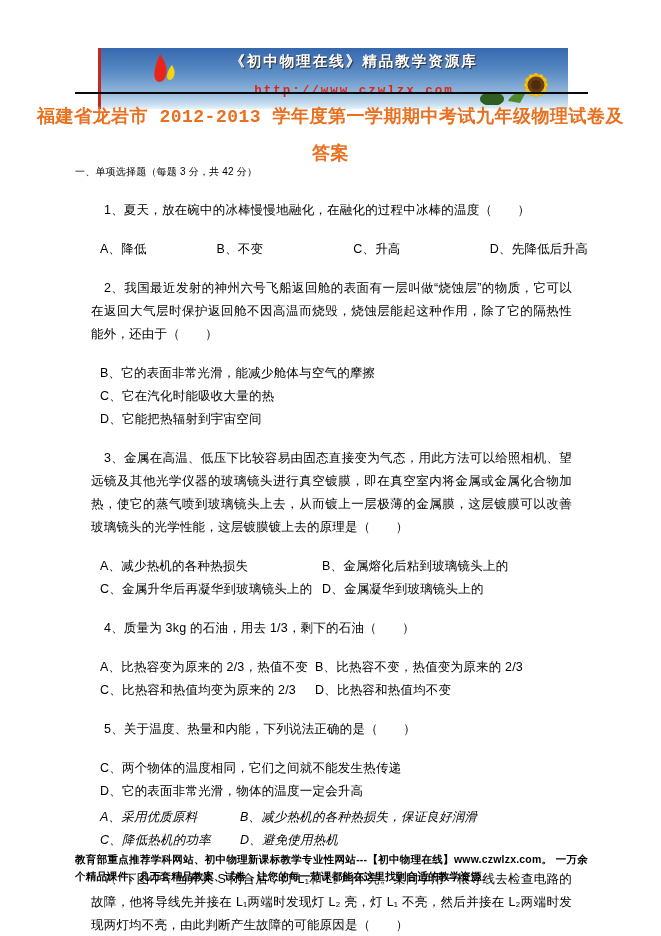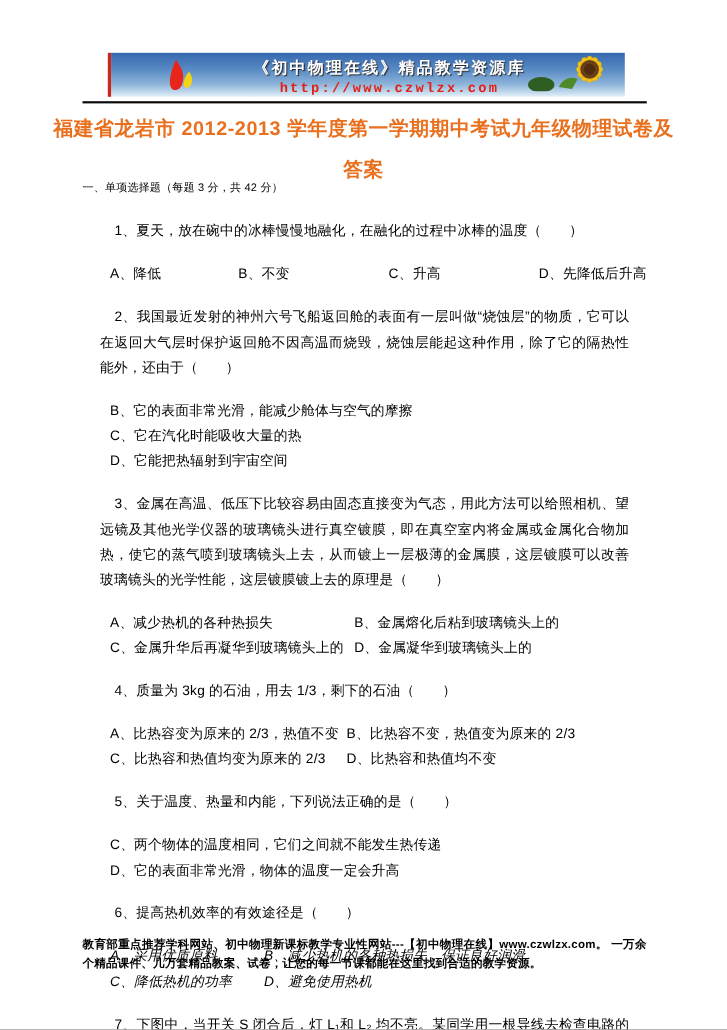--- a/index.html
+++ b/index.html
@@ -5,44 +5,44 @@
   html,body { margin:0; padding:0; background:#888; }
   .page {
     position:relative; width:661px; height:936px; margin:0 auto;
     background:#ffffff; overflow:hidden;
     font-family:"Liberation Sans","DejaVu Sans",sans-serif;
     color:#000;
   }
 
   
   .banner {
-    position:absolute; left:98px; top:48px; width:467px; height:40px;
+    position:absolute; left:98px; top:48px; width:467px; height:61px;
     background:linear-gradient(180deg,#3668af 0%,#5a8cc5 40%,#8fb5da 72%,#cfe2f1 94%,#e8f2fa 100%);
     border-left:3px solid #c8281c; overflow:hidden;
   }
   .banner-text { position:absolute; left:118px; top:4px; width:270px; text-align:center; }
   .banner-title {
     color:#ffffff; font-weight:bold; font-size:14.5px; letter-spacing:2px;
     text-shadow:1px 1px 1px #2a2a2a; white-space:nowrap;
   }
   .banner-url {
-    margin-top:3px; color:#e32017; font-weight:bold; font-size:12.5px;
+    margin-top:13px; color:#e32017; font-weight:bold; font-size:12.5px;
     font-family:"Liberation Mono","DejaVu Sans Mono",monospace; letter-spacing:2px; white-space:nowrap;
   }
   .logo { position:absolute; left:44px; top:5px; }
   .sunflower { position:absolute; right:4px; bottom:0px; }
   .rule {
     position:absolute; left:75px; top:92px; width:513px; height:2px; background:#0a0a0a;
   }
 
   
   .doc-title {
     position:absolute; left:0; top:99px; width:100%;
     text-align:center; color:#e8701f; font-weight:bold;
-    font-size:18px; line-height:37px; letter-spacing:0.5px;
+    font-size:18px; line-height:37px; letter-spacing:0.5px;font-family:Liberation Mono, monospace;
   }
 
   
   .content {
     position:absolute; left:75px; top:160px; width:513px;
     font-size:12.5px; line-height:23px; letter-spacing:0.2px;
   }
   .section-heading { font-size:10px; }
   .question { margin-top:3px; }
   .stem { margin:16px; text-indent:13px; text-align:justify; }
@@ -152,21 +152,20 @@
 
     <div class="question">
       <p class="stem">5、关于温度、热量和内能，下列说法正确的是（　　）</p>
       <div class="opts-stack">
         <div>C、两个物体的温度相同，它们之间就不能发生热传递</div>
         <div>D、它的表面非常光滑，物体的温度一定会升高</div>
       </div>
     </div>
 
     <div class="question">
-      <p class="stem">6、提高热机效率的有效途径是（　　）</p>
       <div class="opt-grid g140">
         <span class="opt">A、采用优质原料</span>
         <span class="opt">B、减少热机的各种热损失，保证良好润滑</span>
         <span class="opt">C、降低热机的功率</span>
         <span class="opt">D、避免使用热机</span>
       </div>
     </div>
 
     <div class="question">
       <p class="stem">7、下图中，当开关 S 闭合后，灯 L₁和 L₂ 均不亮。某同学用一根导线去检查电路的故障，他将导线先并接在 L₁两端时发现灯 L₂ 亮，灯 L₁ 不亮，然后并接在 L₂两端时发现两灯均不亮，由此判断产生故障的可能原因是（　　）</p>

